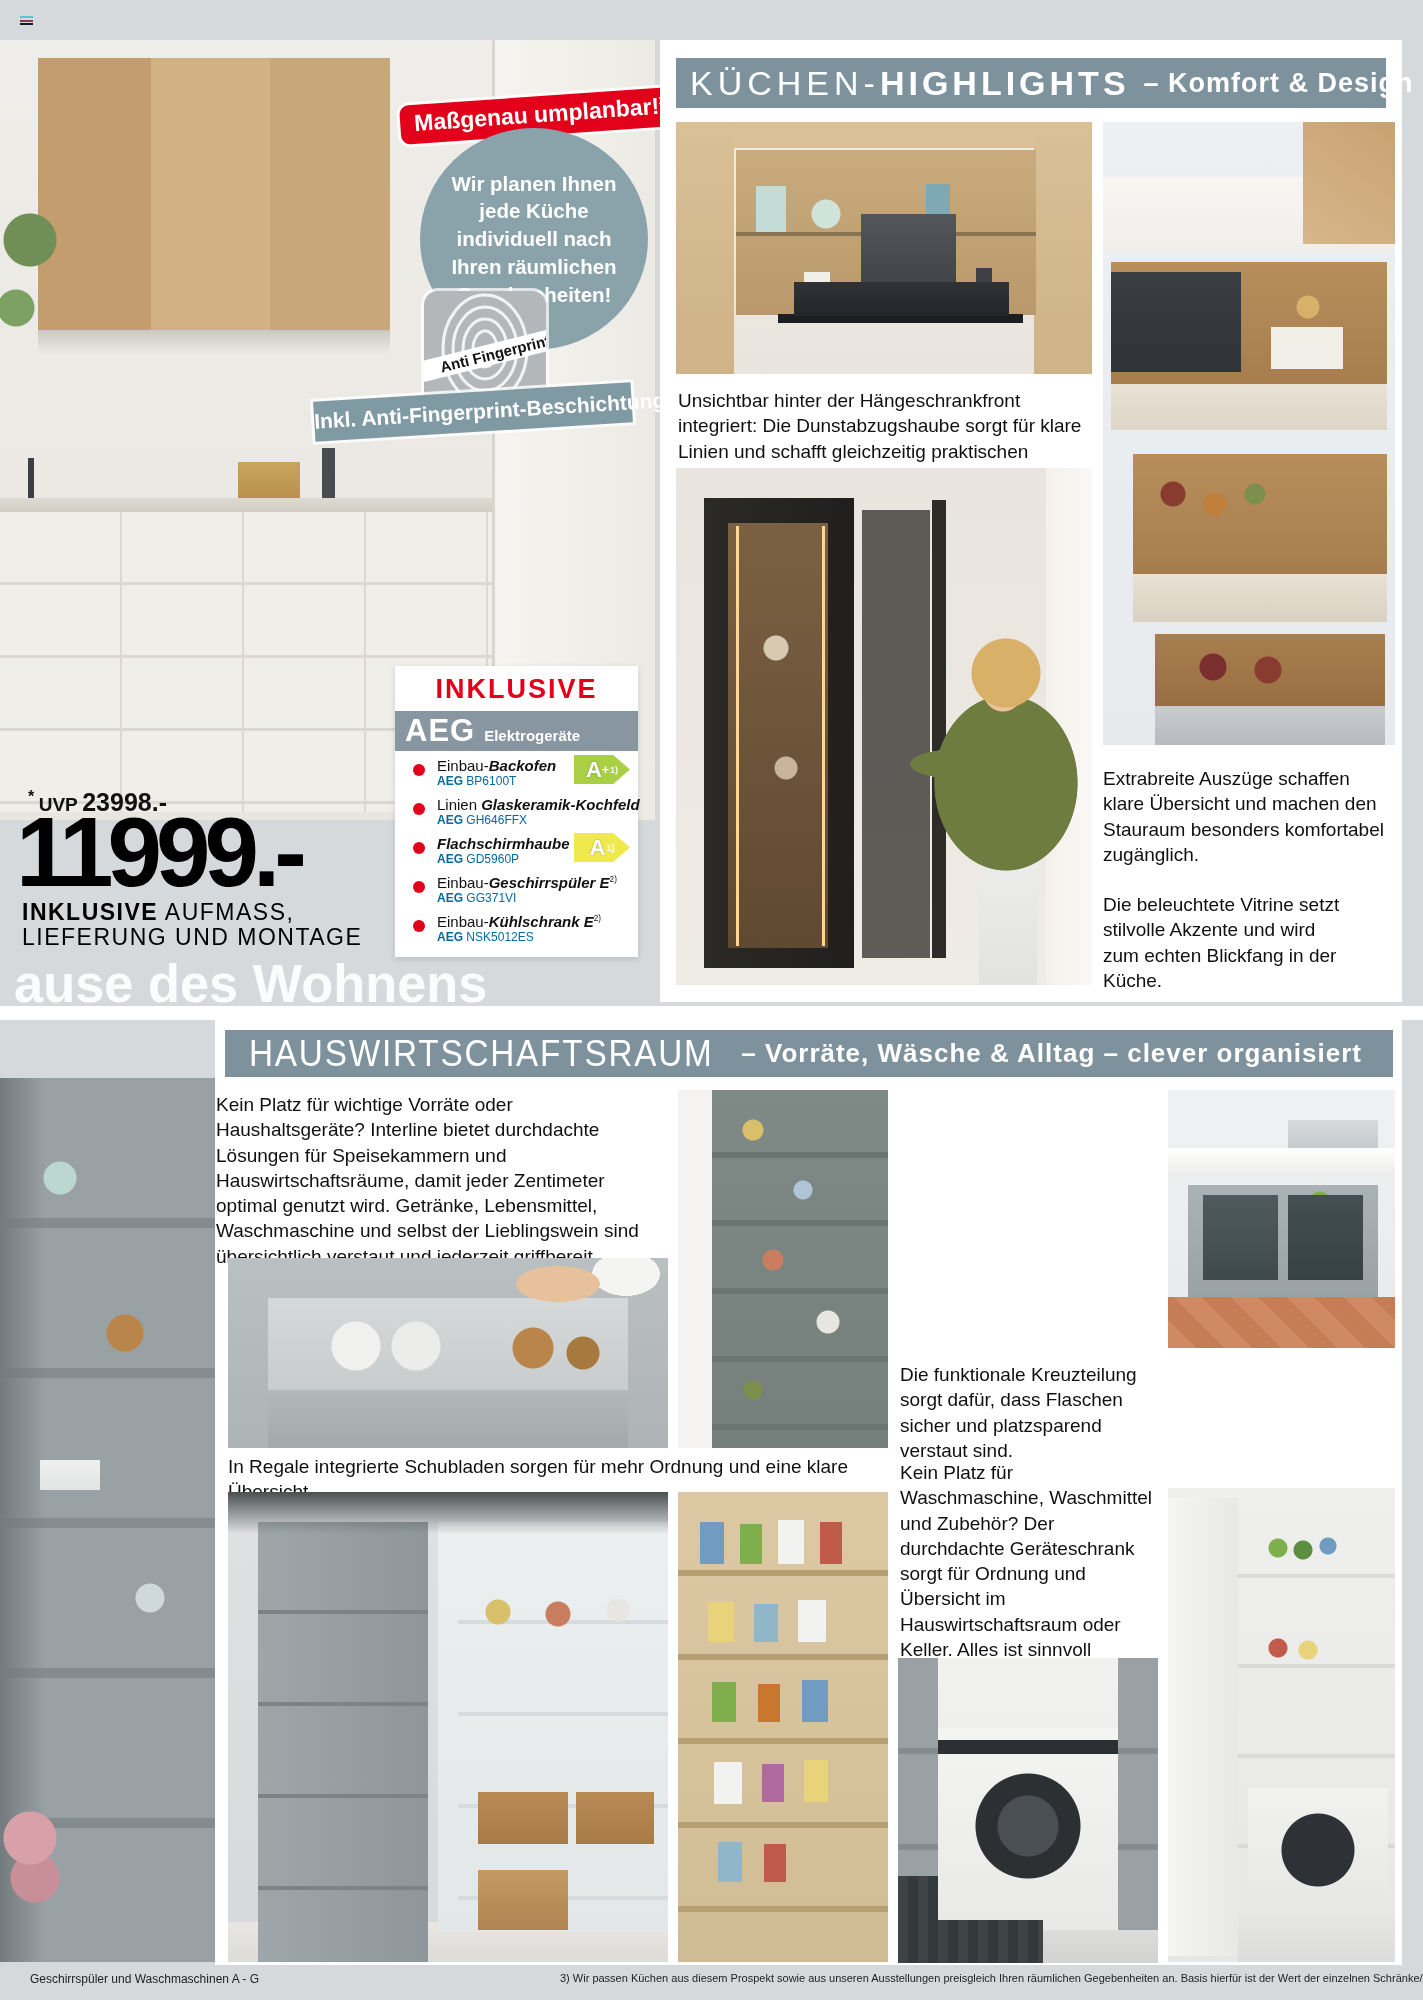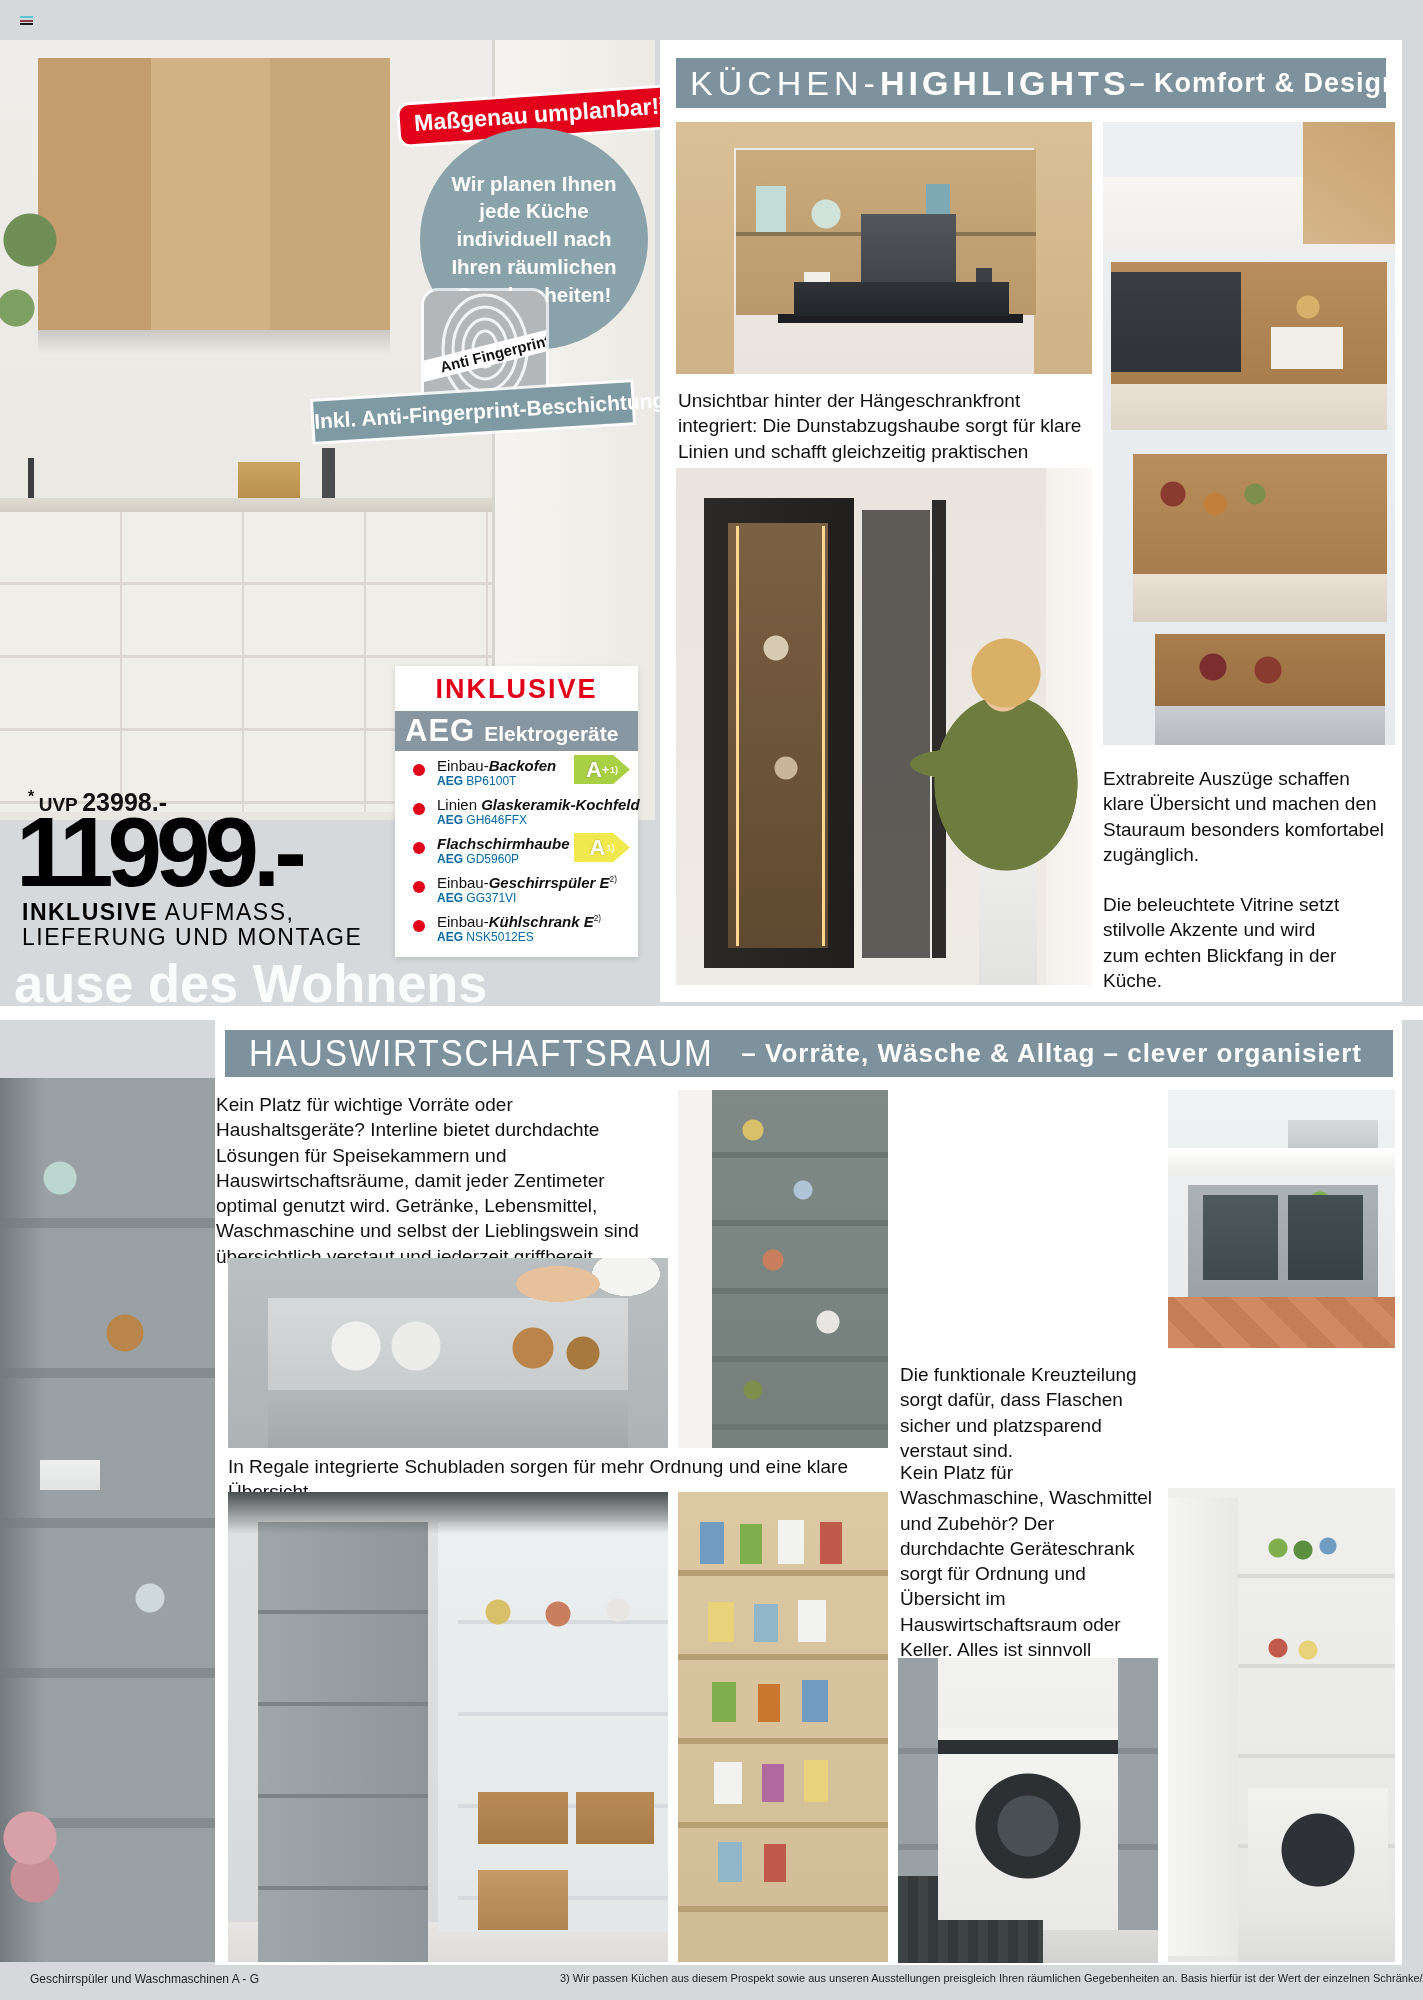--- a/index.html
+++ b/index.html
@@ -41,21 +41,21 @@
   .watermark{position:absolute;left:14px;top:952px;font-size:54px;font-weight:700;color:#fff;
     letter-spacing:0;transform:scaleX(.97);transform-origin:left;opacity:.92;white-space:nowrap;}
 
   
   .inc-box{position:absolute;left:395px;top:666px;width:243px;height:291px;background:#fff;
     box-shadow:0 2px 6px #00000022;}
   .inc-title{color:#e2001a;font-weight:700;font-size:27px;letter-spacing:2px;text-align:center;margin-top:8px;}
   .aeg-bar{margin-top:6px;height:40px;background:#8796a0;color:#fff;display:flex;align-items:baseline;
     padding:0 10px;gap:9px;}
   .aeg-logo{font-weight:700;font-size:31px;letter-spacing:1px;line-height:40px;}
-  .aeg-suffix{font-weight:700;font-size:21px;}
+  .aeg-suffix{font-weight:700;font-size:15px;}
   .inc-item{position:relative;padding:7px 12px 0 42px;height:32px;}
   .inc-item .dot{position:absolute;left:18px;top:13px;width:12px;height:12px;border-radius:50%;background:#e2001a;}
   .inc-name{font-size:15px;line-height:1.05;white-space:nowrap;}
   .inc-name b{font-weight:700;font-style:italic;}
   .inc-model{font-size:12px;color:#0369a1;white-space:nowrap;}
   .inc-model b{font-weight:700;}
   .energy{position:absolute;right:8px;top:4px;width:56px;height:29px;color:#fff;font-weight:700;
     display:flex;align-items:center;justify-content:center;
     clip-path:polygon(0 0,70% 0,100% 50%,70% 100%,0 100%);}
   .energy .lab{font-size:22px;text-shadow:0 0 2px #00000055;}
@@ -172,21 +172,21 @@
       <div class="inc-name"><span>Einbau-</span><b>Kühlschrank E</b><sup class="s">2)</sup></div>
       <div class="inc-model"><b>AEG</b> <span>NSK5012ES</span></div>
     </div>
   </div>
 
   <div class="white-panel" style="left:660px;top:40px;width:742px;height:962px;"></div>
 
   <div class="bar" style="left:676px;top:58px;width:710px;height:50px;padding-left:14px;box-sizing:border-box;align-items:center;">
     <span class="t-light" style="font-size:34px">KÜCHEN-</span>
       <span class="t-bold" style="font-size:34px">HIGHLIGHTS</span>
-    <span class="t-sub" style="font-size:27px;">–  Komfort &amp; Design</span>
+    <span class="t-sub" style="font-size:27px;margin-left:14px">–  Komfort &amp; Design</span>
   </div>
 
   <div class="photo" style="left:676px;top:122px;width:416px;height:252px;
        background:
         linear-gradient(#53575b,#41454a) 185px 92px/95px 68px no-repeat,
         linear-gradient(#2f3236,#232629) 118px 160px/215px 34px no-repeat,
         linear-gradient(#1c1e21,#1c1e21) 102px 192px/245px 9px no-repeat,
         linear-gradient(#c3dcd5,#c3dcd5) 80px 64px/30px 46px no-repeat,
         radial-gradient(circle at 150px 92px,#cfe3da 0 14px,transparent 15px) no-repeat,
         linear-gradient(#f1efe9,#f1efe9) 128px 150px/26px 36px no-repeat,

